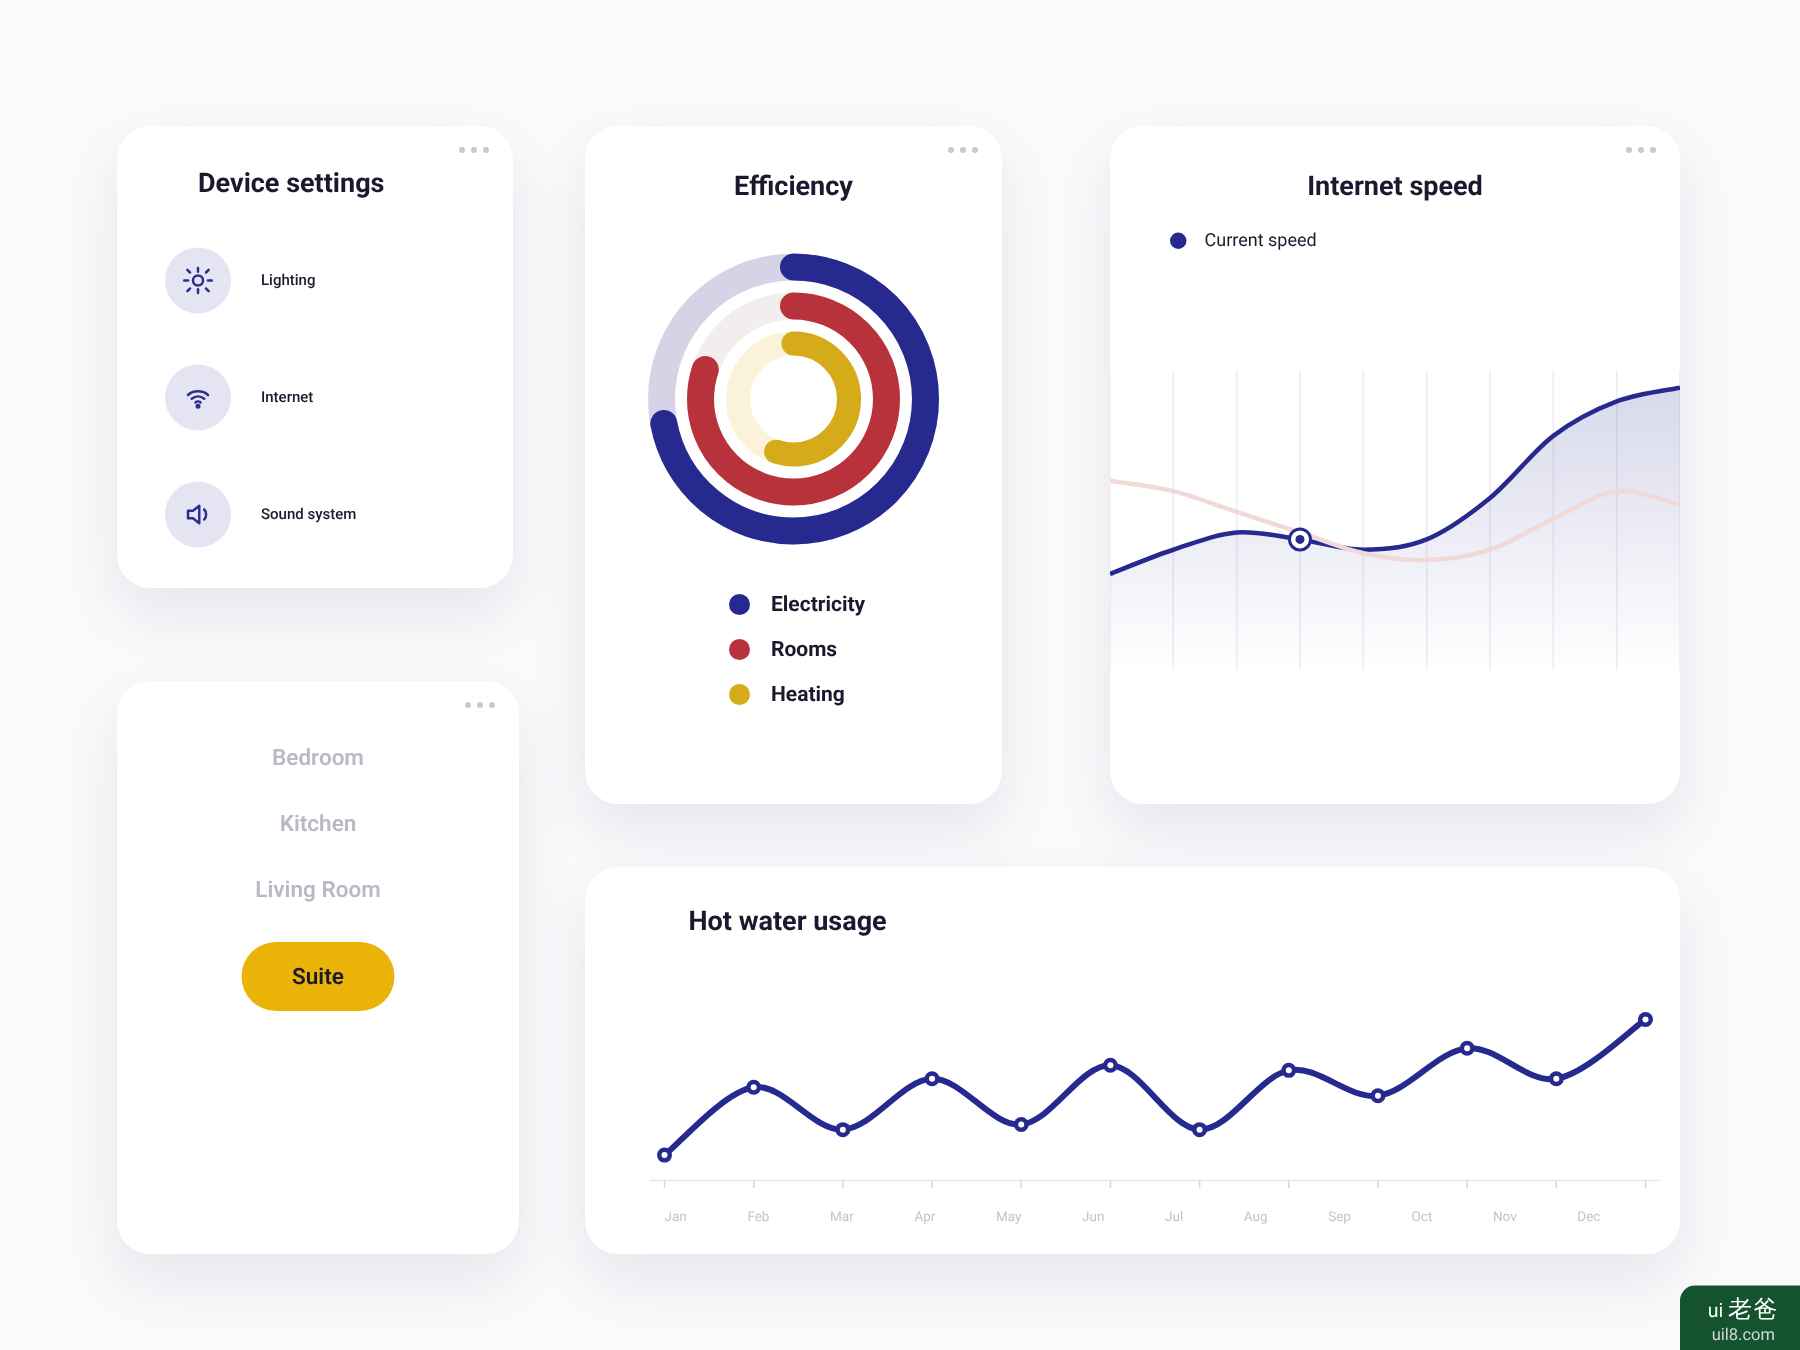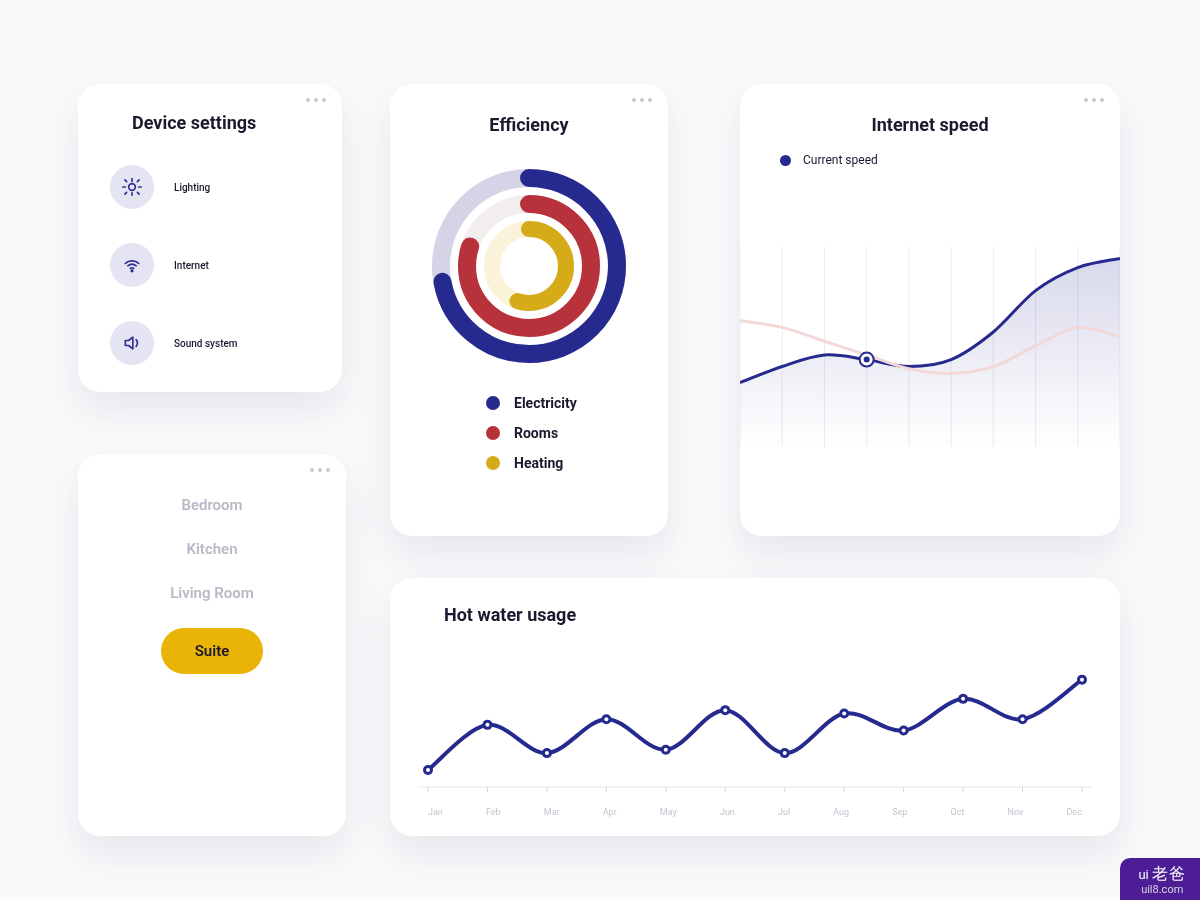--- a/index.html
+++ b/index.html
@@ -70,30 +70,30 @@
   
   #speed-card { left: 740px; top: 84px; width: 380px; height: 452px; padding: 30px 0 0 0; }
   #speed-card .card-title { text-align:center; }
   .speed-legend { padding-left:40px; margin-top:18px; display:flex; flex-direction:row; gap:12px;}
   .sp-row { display:flex; align-items:center; gap:12px; font-size:12px; }
   .sp-dot { width:11px; height:11px; border-radius:50%; }
   .sp-lbl-muted { color:#c9c9d6; }
   .speed-chart { margin-top:40px; }
 
   
-  #hotwater-card { left: 390px; top: 578px; width: 730px; height: 258px; padding: 26px 28px 18px; }
+  #hotwater-card { left: 390px; top: 578px; width: 730px; height: 258px; padding: 26px 43px 18px; }
   #hotwater-card .card-title { margin-left: 26px; margin-bottom:4px;}
   .hw-chart { width:100%; }
   .hw-axis { display:flex; justify-content:space-between; padding:0 10px; margin-top:4px;}
   .hw-tick { font-size:9px; color:#c3c3ce; }
 
   
   .watermark {
     position:absolute; right:0; bottom:0;
-    background:#4c1d95; color:#fff; padding:6px 14px 4px 18px;
+    background:#14532d; color:#fff; padding:6px 14px 4px 18px;
     border-top-left-radius:10px; font-size:13px; line-height:1.2;
     text-align:center;
   }
   .watermark .cn { font-size:16px; letter-spacing:1px;}
   .watermark .url { font-size:11px; color:#d6d6de;}
 </style>
 </head>
 <body>
 
 <div class="card" id="device-card">

